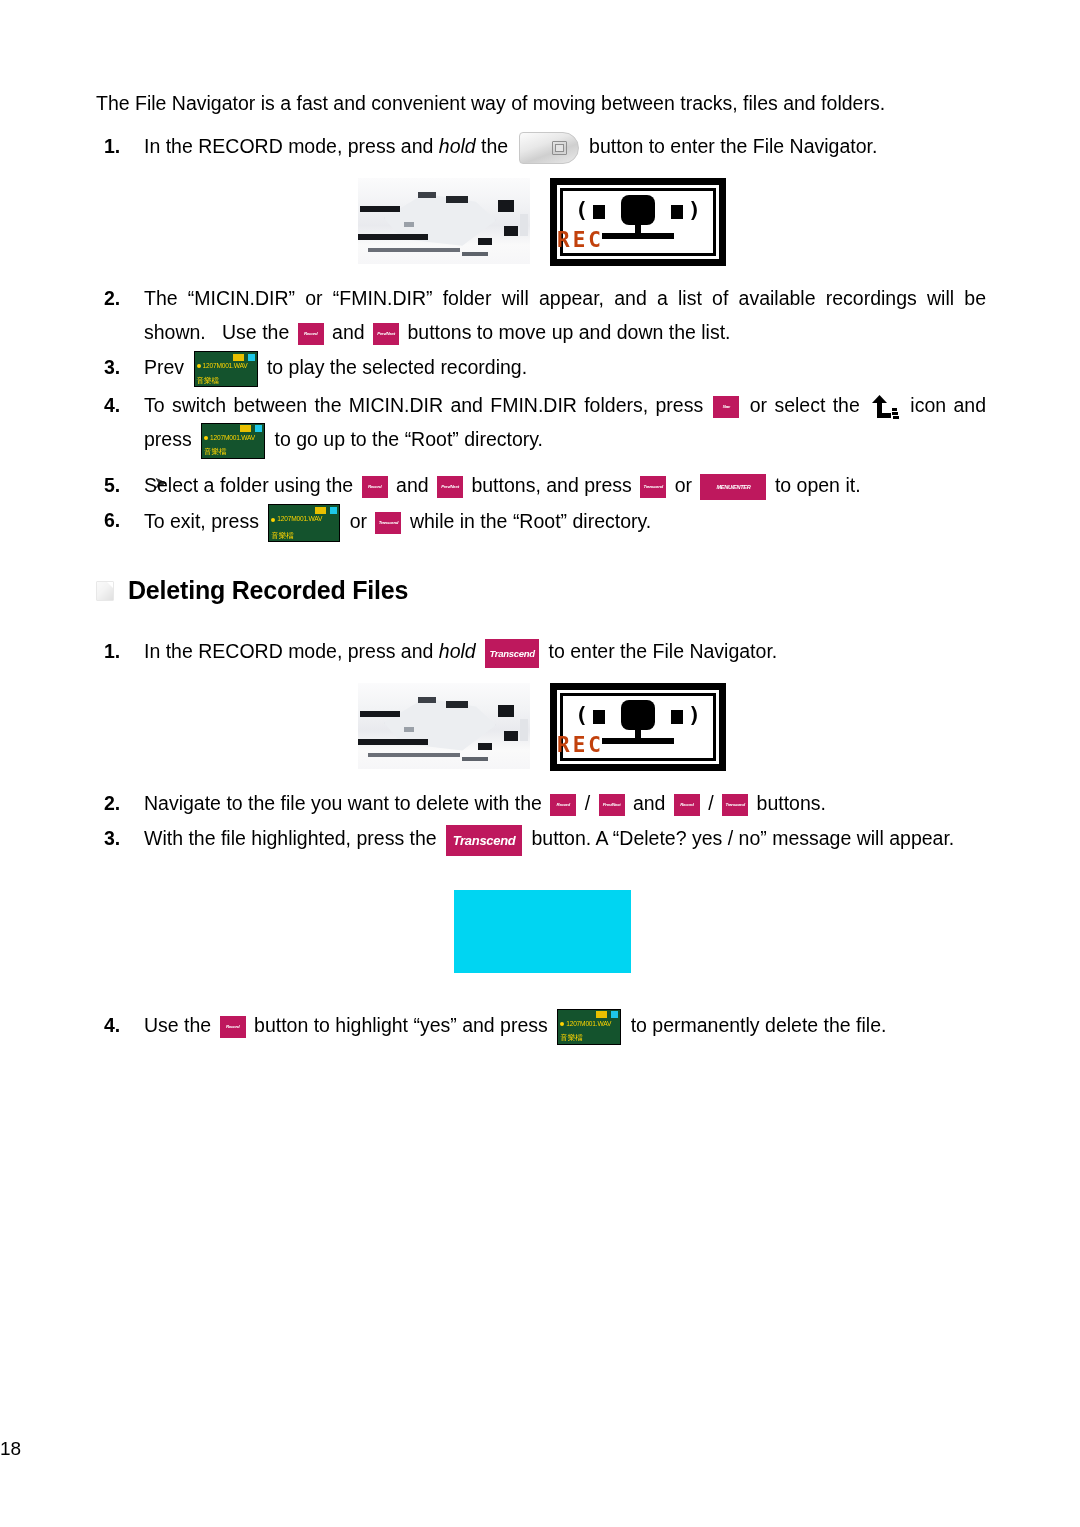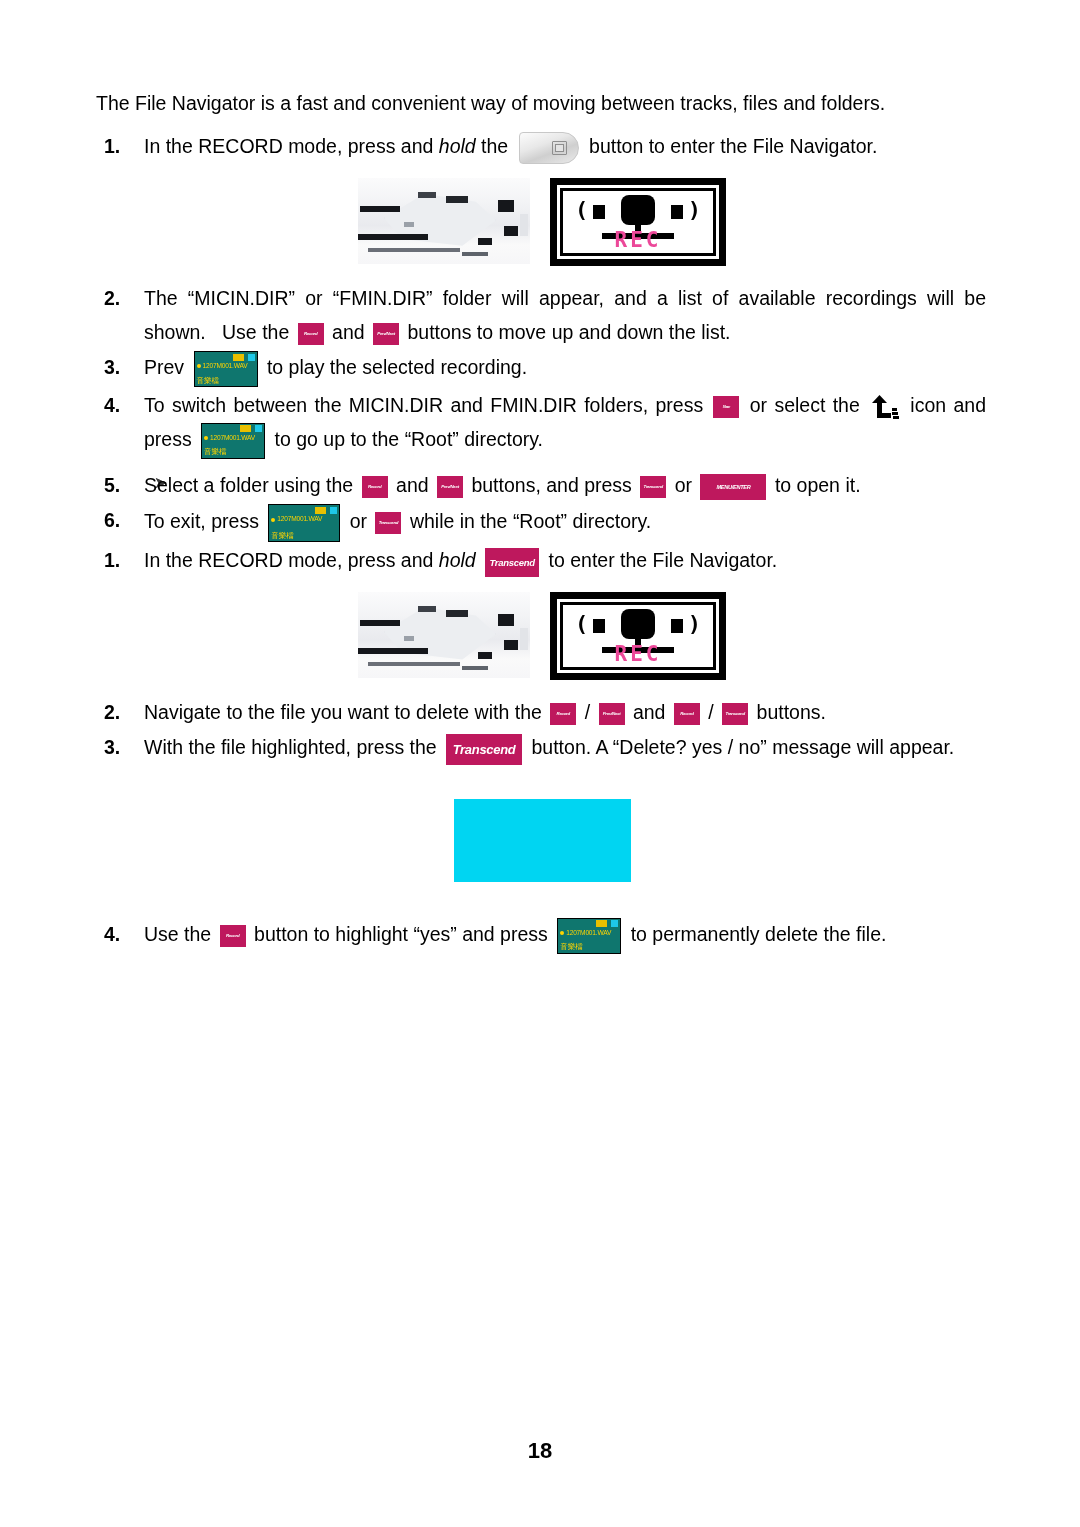--- a/index.html
+++ b/index.html
@@ -153,21 +153,21 @@
     left: 2px; top: 2px;
     width: 7px; height: 6px;
     border: 1.2px solid #8e8e8e;
     background: #e4e4e4;
   }
 
   
   .chip.lcd {
     width: 62px; height: 34px;
     margin: 0 4px 0 4px;
-    background: #0f766e;
+    background: #14532d;
     border: 1px solid #000;
   }
   .chip.lcd.lcd-lg { width: 70px; height: 36px; }
   .chip.lcd .lcd-top {
     position: absolute;
     top: 1px; left: 0; right: 2px;
     height: 8px;
     display: flex;
     justify-content: flex-end;
     align-items: center;
@@ -337,44 +337,42 @@
     font-family: "DejaVu Sans Mono", monospace;
     color: #000;
     line-height: 1;
   }
   .lcd-screen .paren.l { left: 18px; }
   .lcd-screen .paren.r { right: 18px; }
   .lcd-screen .rec {
     position: absolute;
     left: 0; right: 0;
     bottom: 7px;
-    text-align: center;
     font-family: "DejaVu Sans Mono", monospace;
     font-size: 21px;
     font-weight: bold;
     letter-spacing: 3px;
-    color: #ec4899;
+    color: #c2410c;
   }
 
   
   .cyan-box {
     width: 177px;
     height: 83px;
     background: #00d5f2;
     margin: 34px 0 36px 358px;
   }
 
   
   .page-number {
     position: absolute;
     left: 0; right: 0;
     top: 1438px;
-    text-align: center;
-    font-size: 22px;
-    font-weight: bold;
+    text-align: left;
+    font-size: 19px;
   }
 </style>
 </head>
 <body>
 
 <div class="page">
   <div class="content">
 
 
     <p class="intro">The File Navigator is a fast and convenient way of moving between tracks, files and folders.</p>
@@ -462,20 +460,24 @@
 
       <li>
         <span class="num">6.</span>
         <span class="li-text"><span>To exit, press </span><span class="chip lcd lcd-lg"><span class="lcd-top">
                 <span class="b1"></span>
                 <span class="b2"></span>
               </span><span class="lcd-file"><span class="dot"></span><span>1207M001.WAV</span></span><span class="lcd-cjk">音樂檔</span></span><span> or </span><span class="chip key sm">Transcend</span><span> while in the “Root” directory.</span></span>
       </li>
     </ol>
 
+    <div class="heading" style="margin-top:34px;">
+      <span class="heading-bullet faint"></span>
+      <span class="heading-text">Deleting Recorded Files</span>
+    </div>
 
     <ol class="steps">
       <li>
         <span class="num">1.</span>
         <span class="li-text"><span>In the RECORD mode, press and </span><em class="it">hold</em><span> </span><span class="chip key brand">Transcend</span><span> to enter the File Navigator.</span></span>
       </li>
     </ol>
 
     <div class="figure-row">
       <div class="device-photo">

